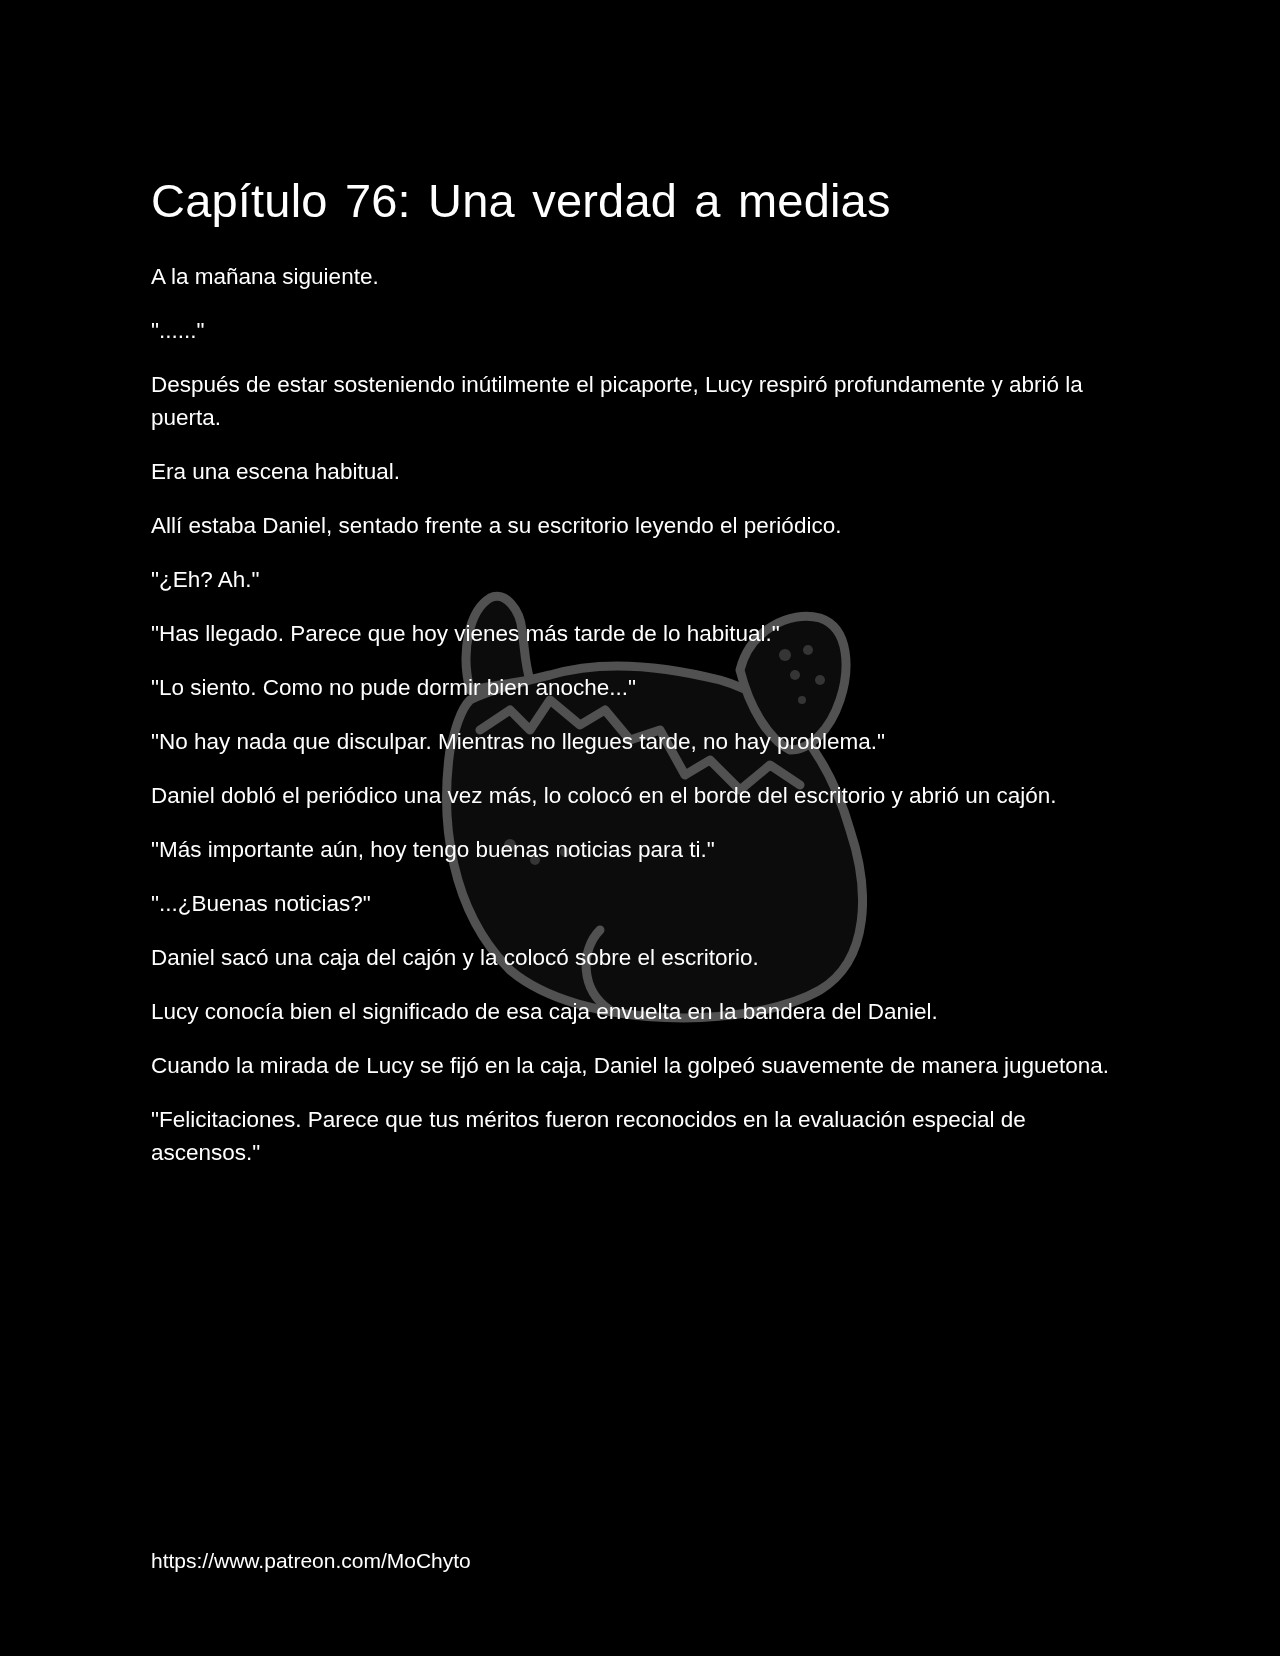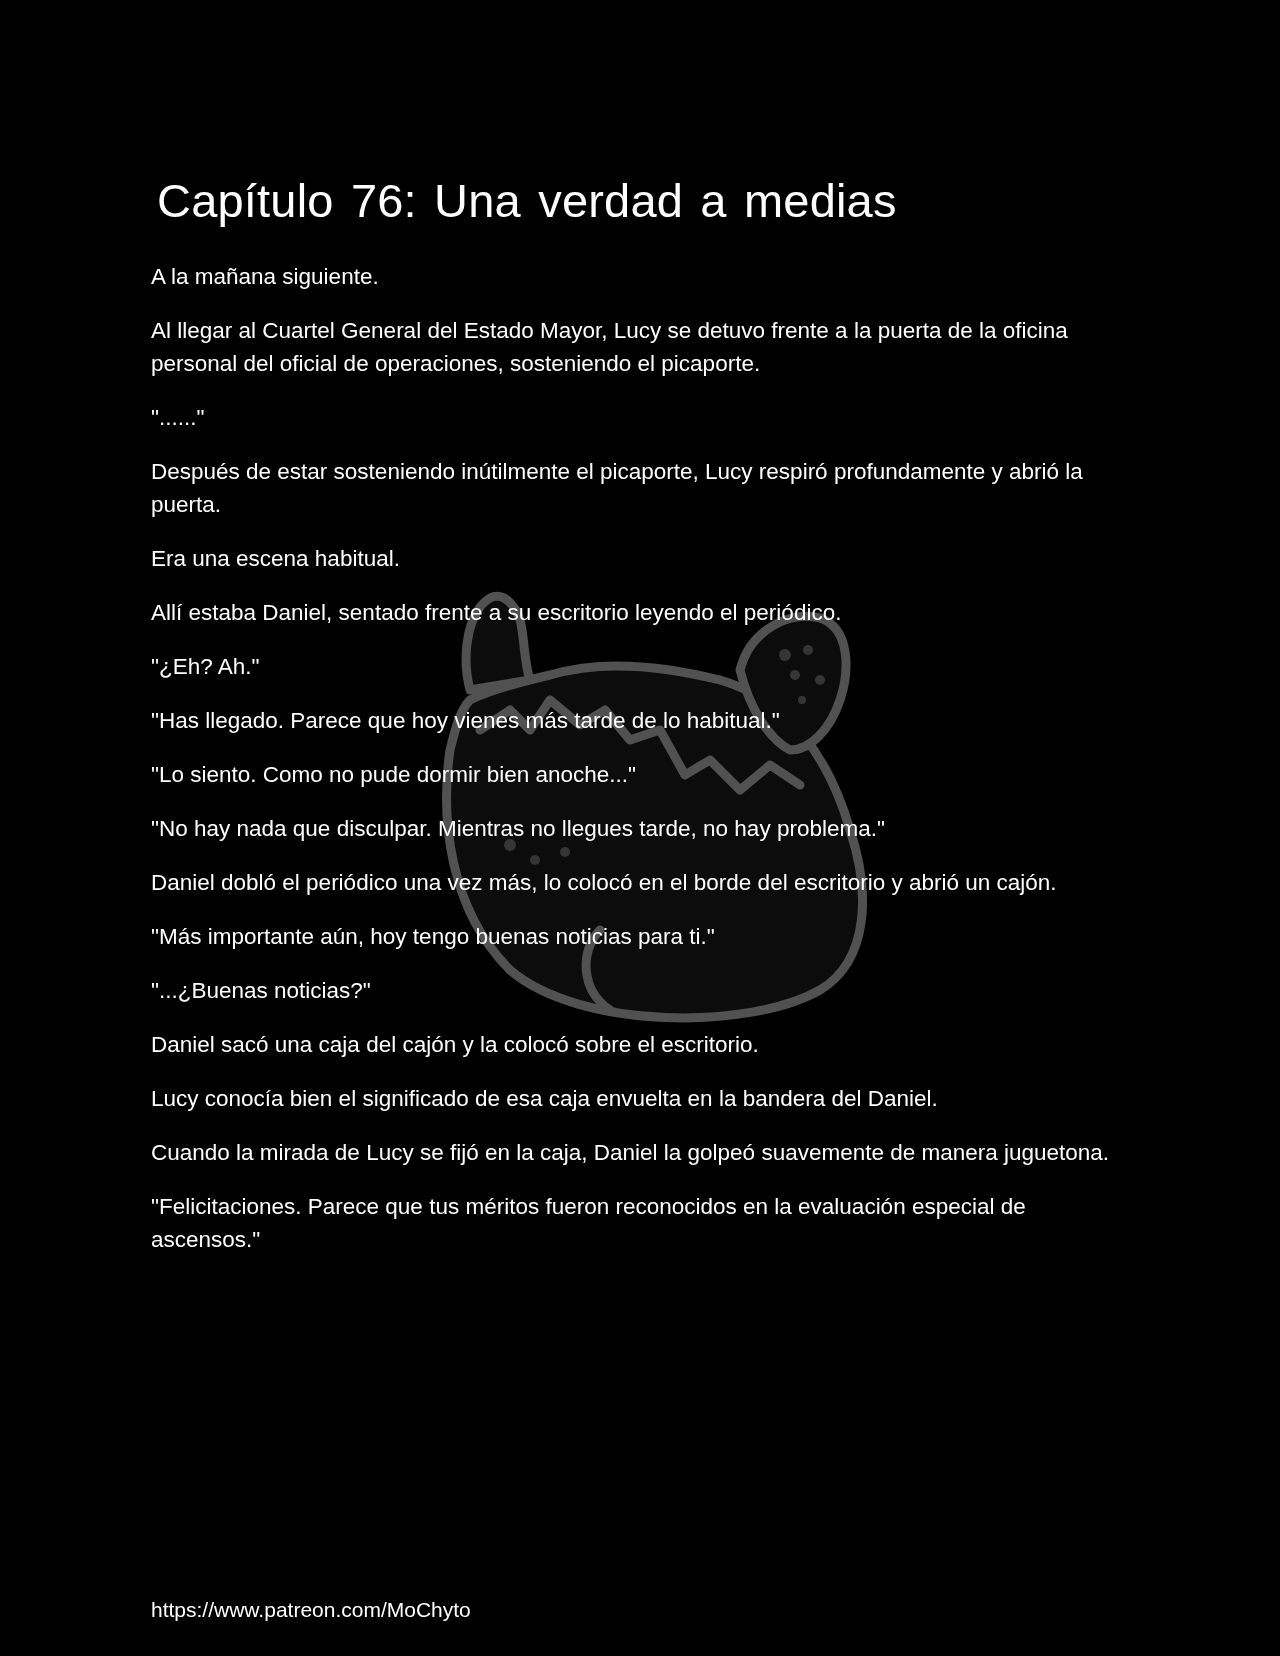--- a/index.html
+++ b/index.html
@@ -27,34 +27,34 @@
     .page {
       position: absolute;
       left: 151px;
       top: 168px;
       width: 990px;
       z-index: 1;
     }
     .title {
       font-size: 47px;
       font-weight: normal;
-      margin: 0 0 26px 6px;
+      margin: 0 0 26px 0;
       line-height: 66px;
       letter-spacing: 0.2px;
       word-spacing: 4px;
     }
     .para {
       font-size: 22.5px;
       line-height: 33px;
       margin: 0 0 21px 0;
     }
     .footer-link {
       position: absolute;
       left: 151px;
-      top: 1598px;
+      top: 1549px;
       font-size: 21px;
       color: #ffffff;
       text-decoration: none;
       z-index: 1;
     }
   </style>
 </head>
 <body>
 
 <svg class="watermark" viewBox="0 0 480 470" xmlns="http://www.w3.org/2000/svg">
@@ -78,21 +78,20 @@
     <circle cx="372" cy="110" r="4"></circle>
     <circle cx="80" cy="255" r="6"></circle>
     <circle cx="105" cy="270" r="5"></circle>
     <circle cx="135" cy="262" r="5"></circle>
   </g>
 </svg>
 
 <main class="page">
   <h1 class="title">Capítulo 76: Una verdad a medias</h1>
   <p class="para">A la mañana siguiente.</p>
-  <p class="para">Al llegar al Cuartel General del Estado Mayor, Lucy se detuvo frente a la puerta de la oficina personal del oficial de operaciones, sosteniendo el picaporte.</p>
   <p class="para">"......"</p>
   <p class="para">Después de estar sosteniendo inútilmente el picaporte, Lucy respiró profundamente y abrió la puerta.</p>
   <p class="para">Era una escena habitual.</p>
   <p class="para">Allí estaba Daniel, sentado frente a su escritorio leyendo el periódico.</p>
   <p class="para">"¿Eh? Ah."</p>
   <p class="para">"Has llegado. Parece que hoy vienes más tarde de lo habitual."</p>
   <p class="para">"Lo siento. Como no pude dormir bien anoche..."</p>
   <p class="para">"No hay nada que disculpar. Mientras no llegues tarde, no hay problema."</p>
   <p class="para">Daniel dobló el periódico una vez más, lo colocó en el borde del escritorio y abrió un cajón.</p>
   <p class="para">"Más importante aún, hoy tengo buenas noticias para ti."</p>

